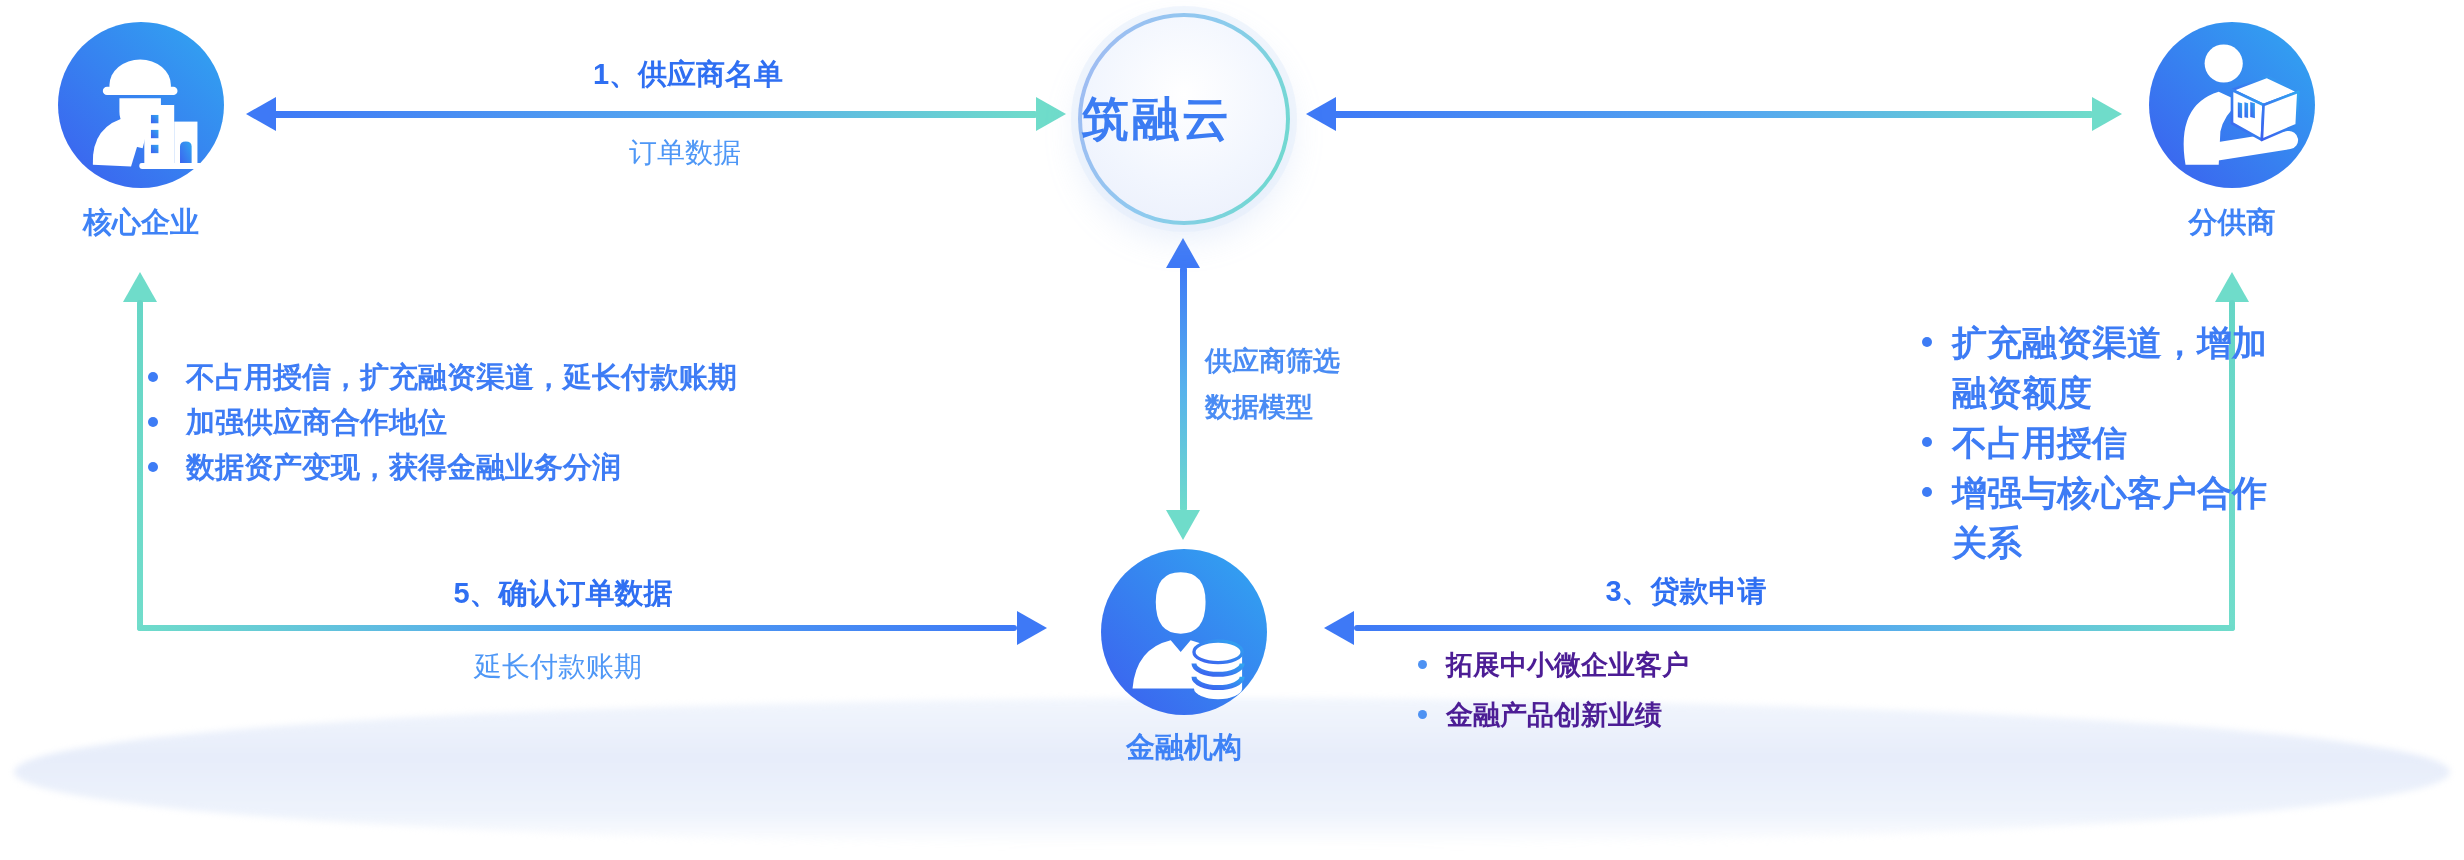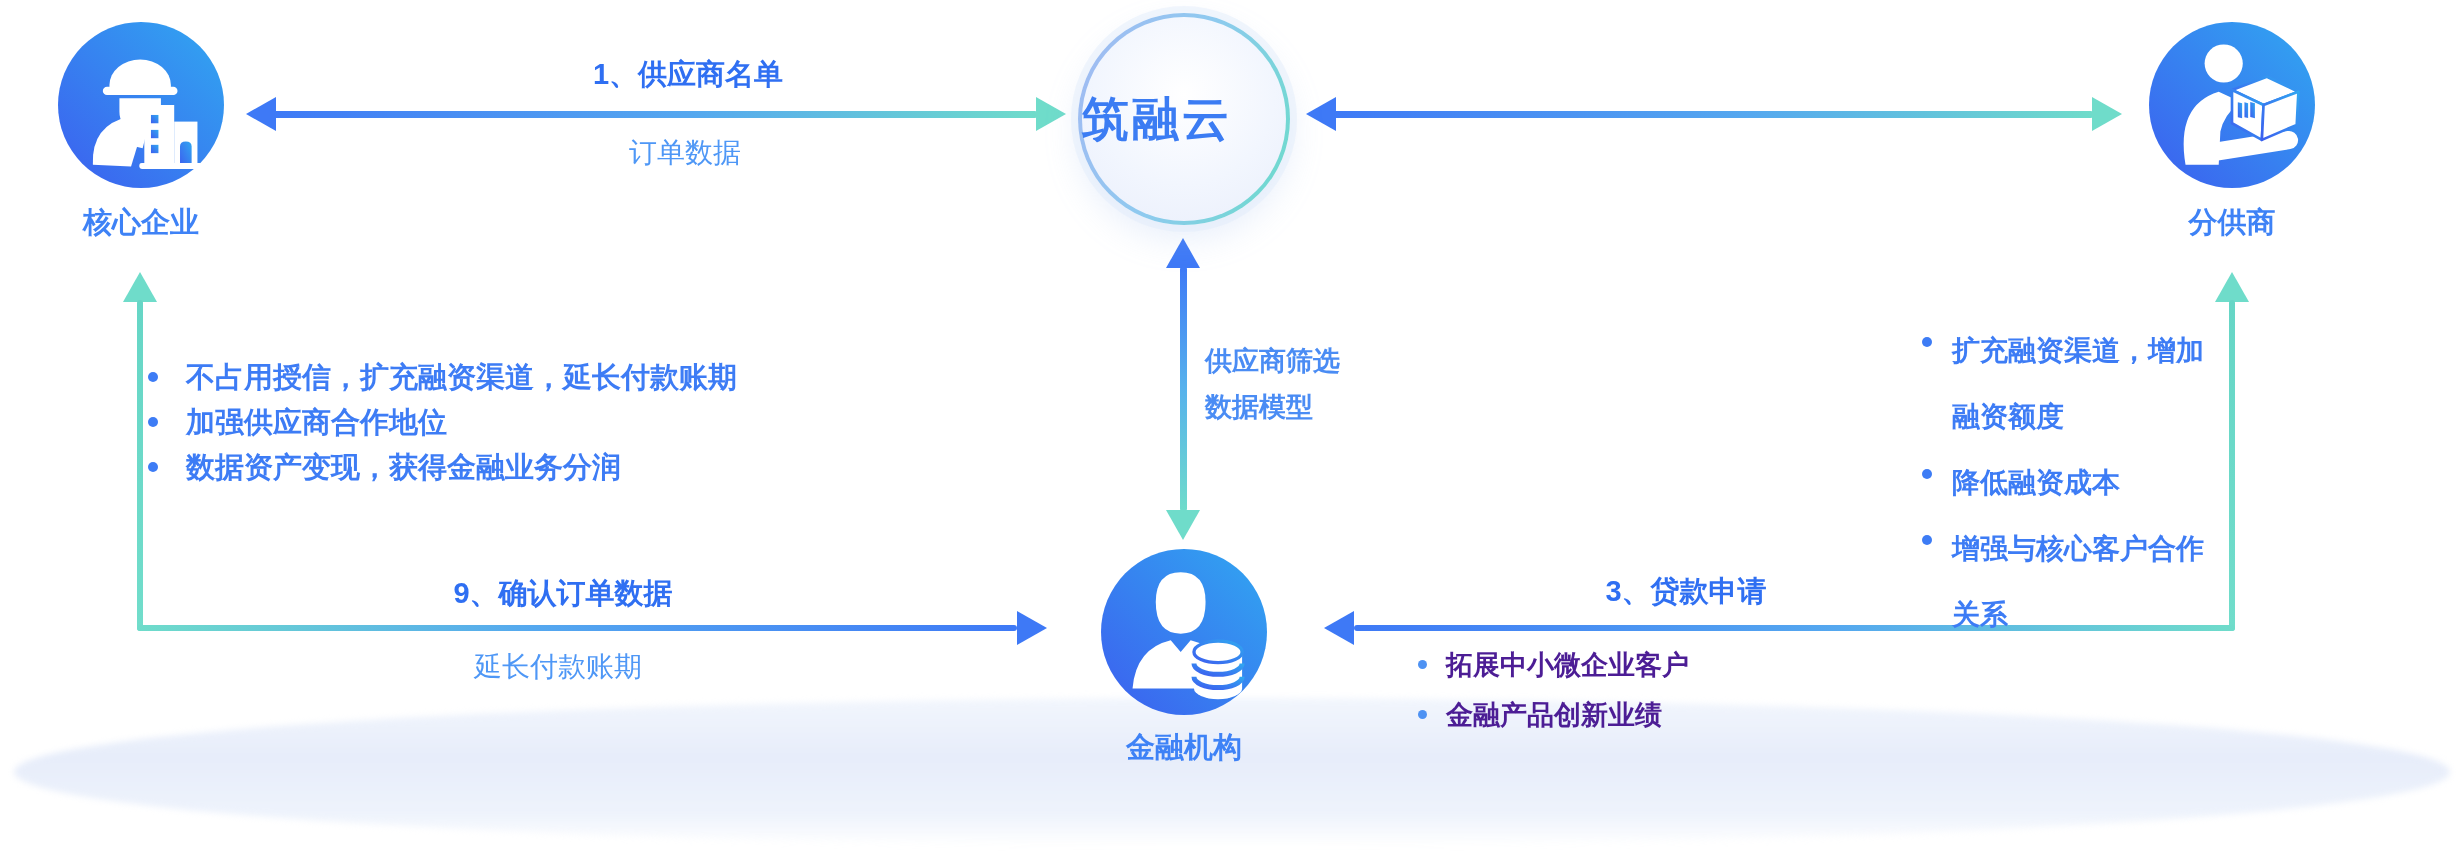--- a/index.html
+++ b/index.html
@@ -70,21 +70,21 @@
   
   ul.benefits{list-style:none;margin:0;padding:0;position:absolute;}
   ul.benefits li{position:relative;white-space:nowrap;}
   ul.benefits li::before{
     content:"";position:absolute;left:0;border-radius:50%;
   }
   ul.b-bold{font-weight:700;color:#3d7cf5;}
   ul.b-bold li{padding-left:38px;font-size:29px;line-height:45px;}
   ul.b-bold li::before{width:10px;height:10px;top:17px;background:#3d7cf5;}
   ul.b-right{font-weight:700;color:#3d7cf5;}
-  ul.b-right li{padding-left:30px;font-size:28px;line-height:66px;white-space:pre-line;}
+  ul.b-right li{padding-left:30px;font-size:35px;line-height:50px;white-space:pre-line;}
   ul.b-right li::before{width:10px;height:10px;top:19px;background:#3d7cf5;}
   ul.b-light{font-weight:700;color:#4c1d95;}
   ul.b-light li{padding-left:28px;font-size:27px;line-height:50px;}
   ul.b-light li::before{width:9px;height:9px;top:20px;background:#4e92f3;}
 </style>
 </head>
 <body>
 
 <div class="stage">
 
@@ -105,21 +105,21 @@
   <div class="tri tri-down-teal" style="left:1166px;top:510px;"></div>
   <div class="model-text">
     <div>供应商筛选</div>
     <div>数据模型</div>
   </div>
 
   <div class="tri tri-up-teal" style="left:123px;top:272px;"></div>
   <div class="vline thin teal-solid" style="left:137px;top:300px;height:331px;"></div>
   <div class="hline thin g-t2b" style="left:137px;top:625px;width:880px;"></div>
   <div class="tri tri-right-blue" style="left:1017px;top:611px;"></div>
-  <div class="flow-title" style="left:563px;top:594px;">9、确认订单数据</div>
+  <div class="flow-title" style="left:563px;top:594px;">5、确认订单数据</div>
   <div class="flow-sub" style="left:558px;top:667px;">延长付款账期</div>
 
   <div class="tri tri-up-teal" style="left:2215px;top:272px;"></div>
   <div class="vline thin teal-solid" style="left:2229px;top:300px;height:331px;"></div>
   <div class="hline thin g-b2t" style="left:1354px;top:625px;width:881px;"></div>
   <div class="tri tri-left-blue" style="left:1324px;top:611px;"></div>
   <div class="flow-title" style="left:1686px;top:592px;">3、贷款申请</div>
 
   <div class="node" style="left:58px;top:22px;">
     <svg width="166" height="166" viewBox="0 0 100 100">
@@ -196,21 +196,21 @@
 
   <ul class="benefits b-bold" style="left:148px;top:355px;">
     <li>不占用授信，扩充融资渠道，延长付款账期</li>
     <li>加强供应商合作地位</li>
     <li>数据资产变现，获得金融业务分润</li>
   </ul>
 
   <ul class="benefits b-right" style="left:1922px;top:318px;">
     <li>扩充融资渠道，增加
 融资额度</li>
-    <li>降低融资成本</li>
+    <li>不占用授信</li>
     <li>增强与核心客户合作
 关系</li>
   </ul>
 
   <ul class="benefits b-light" style="left:1418px;top:640px;">
     <li>拓展中小微企业客户</li>
     <li>金融产品创新业绩</li>
   </ul>
 
 

